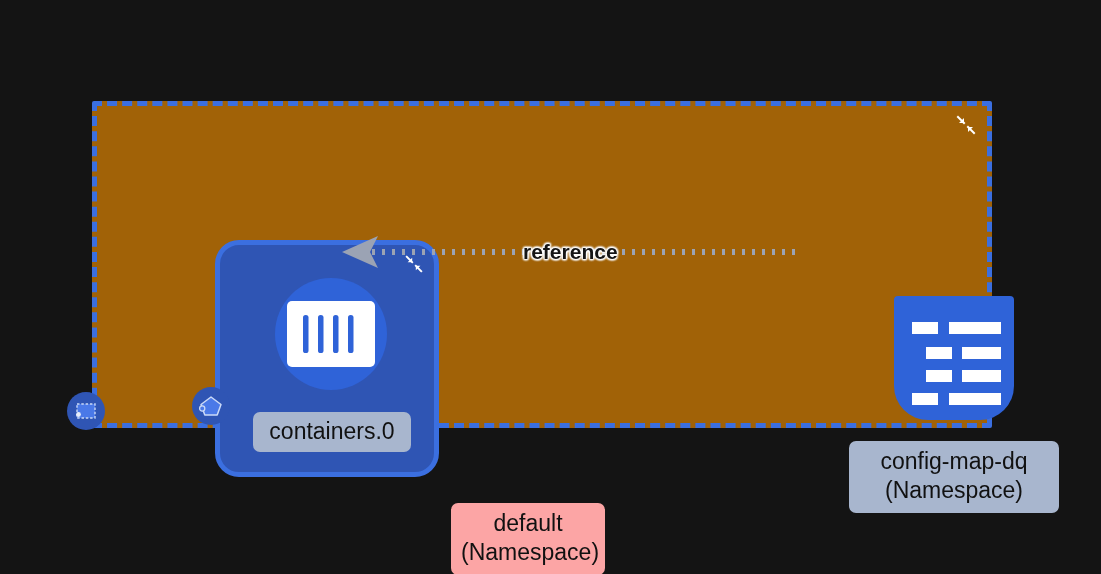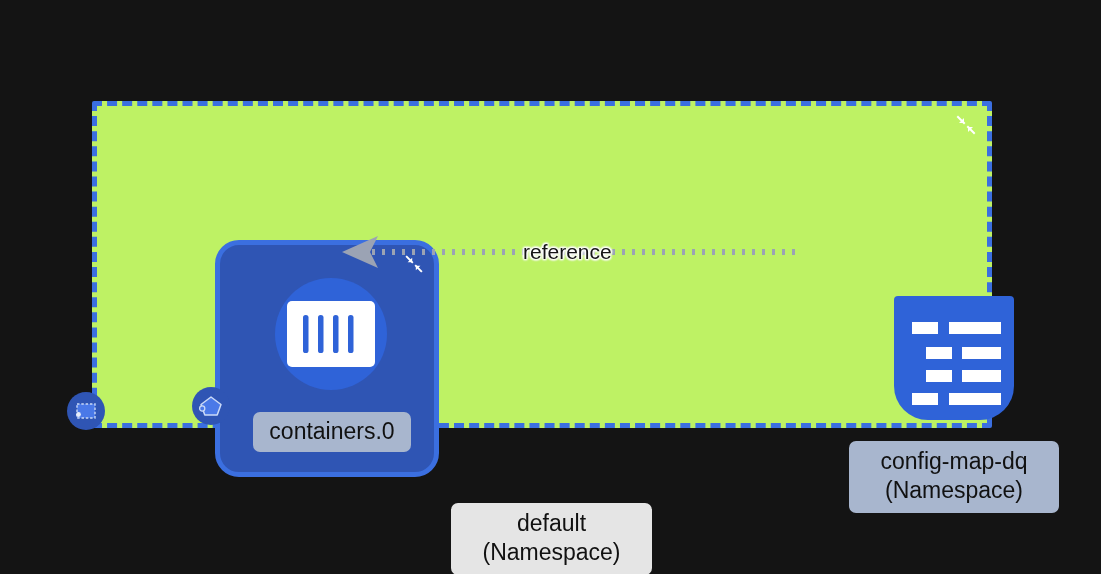--- a/index.html
+++ b/index.html
@@ -14,43 +14,43 @@
     position:relative;
     width:1101px; height:574px;
     background:#141414;
   }
 
   
   .ns-box {
     position:absolute;
     left:92px; top:101px;
     width:900px; height:327px;
-    background:#bef264;
+    background:#a16207;
     border:5px dashed #3B6FE0;
     border-radius:2px;
   }
   .ns-collapse {
     position:absolute;
     right:10px; top:8px;
     width:22px; height:22px;
   }
   .ns-badge {
     position:absolute;
     left:-30px; top:286px;
     width:38px; height:38px;
     border-radius:50%;
     background:#2F55B4;
     display:flex; align-items:center; justify-content:center;
   }
   .ns-label {
     position:absolute;
     left:451px; top:503px;
-    width:201px;
+    width:154px;
     padding:6px 10px 8px;
-    background:#e5e5e5;
+    background:#fca5a5;
     border-radius:7px;
     color:#111;
     font-size:23px;
     line-height:29px;
     text-align:center;
     white-space:pre-line;
   }
 
   
   .dep-node {
@@ -126,20 +126,21 @@
   }
   .edge-label {
     position:absolute;
     left:523px; top:240px;
     font-size:21px;
     color:#151515;
     text-shadow:
       0 0 3px #fff, 0 0 3px #fff, 0 0 3px #fff, 0 0 3px #fff,
       1px 1px 2px #fff, -1px -1px 2px #fff, 1px -1px 2px #fff, -1px 1px 2px #fff;
     white-space:nowrap;
+    font-weight:bold;
   }
 </style>
 </head>
 <body>
 
 <div id="canvas">
 
   <div class="ns-box">
 
     <span class="ns-collapse">

